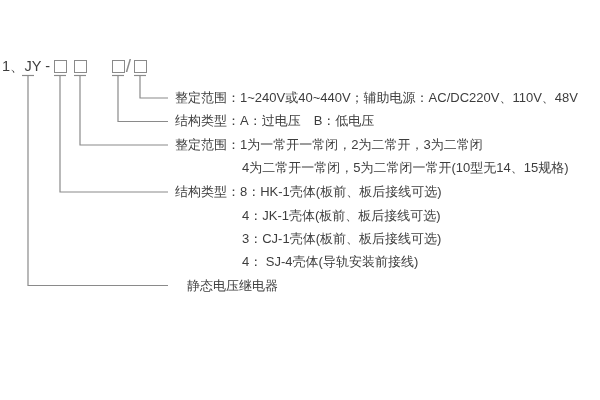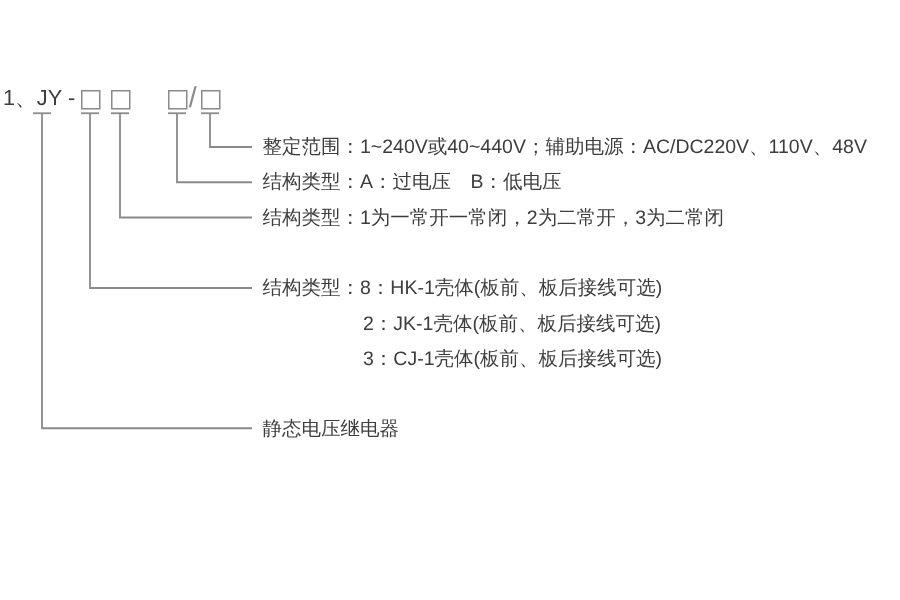--- a/index.html
+++ b/index.html
@@ -67,21 +67,21 @@
   .lx  { left: 175px; }
   .lx2 { left: 242px; }
   .y1 { top: 89px; }
   .y2 { top: 112px; }
   .y3 { top: 136px; }
   .y4 { top: 159px; }
   .y5 { top: 183px; }
   .y6 { top: 207px; }
   .y7 { top: 230px; text-align: right; }
   .y8 { top: 253px; }
-  .y9 { top: 277px; }
+  .y9 { top: 277px; margin-left: 12px; }
 </style>
 </head>
 <body>
 
 <div class="canvas">
 
   <svg class="lines-svg" viewBox="0 0 600 400" xmlns="http://www.w3.org/2000/svg">
 
     <path d="M22 75.5 H34"></path>
     <path d="M54 75.5 H66"></path>
@@ -101,25 +101,27 @@
   <div class="model-box box-1"></div>
   <div class="model-box box-2"></div>
   <div class="model-box box-3"></div>
   <div class="slash">/</div>
   <div class="model-box box-4"></div>
 
   <div class="lbl lx  y1">整定范围：1~240V或40~440V；辅助电源：AC/DC220V、110V、48V</div>
 
   <div class="lbl lx  y2">结构类型：A：过电压　B：低电压</div>
 
-  <div class="lbl lx  y3">结构类型：1为一常开一常闭，2为二常开，3为二常闭</div>
+  <div class="lbl lx  y3">整定范围：1为一常开一常闭，2为二常开，3为二常闭</div>
 
+  <div class="lbl lx2 y4">4为二常开一常闭，5为二常闭一常开(10型无14、15规格)</div>
 
   <div class="lbl lx  y5">结构类型：8：HK-1壳体(板前、板后接线可选)</div>
 
-  <div class="lbl lx2 y6">2：JK-1壳体(板前、板后接线可选)</div>
+  <div class="lbl lx2 y6">4：JK-1壳体(板前、板后接线可选)</div>
 
   <div class="lbl lx2 y7">3：CJ-1壳体(板前、板后接线可选)</div>
 
+  <div class="lbl lx2 y8">4： SJ-4壳体(导轨安装前接线)</div>
 
   <div class="lbl lx  y9">静态电压继电器</div>
 
 </div>
 
 </body></html>

